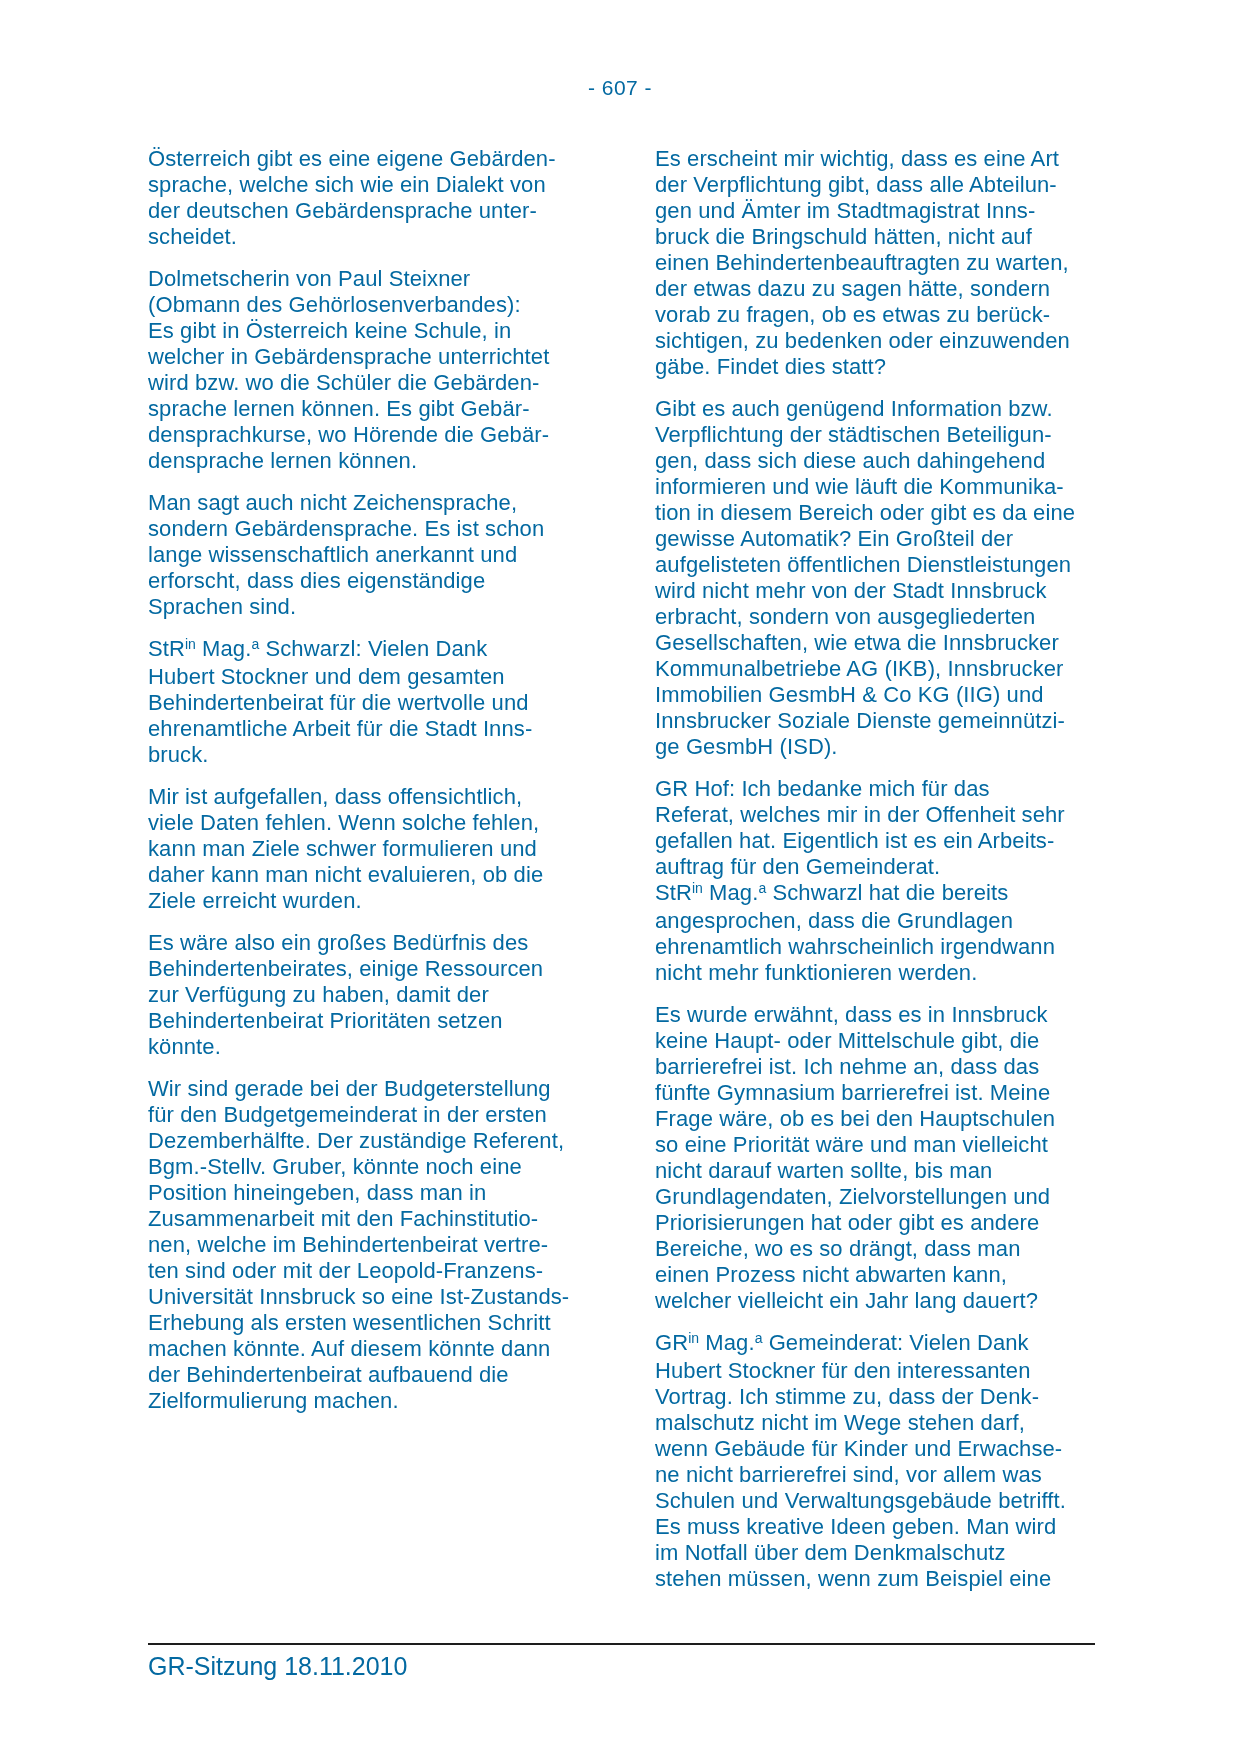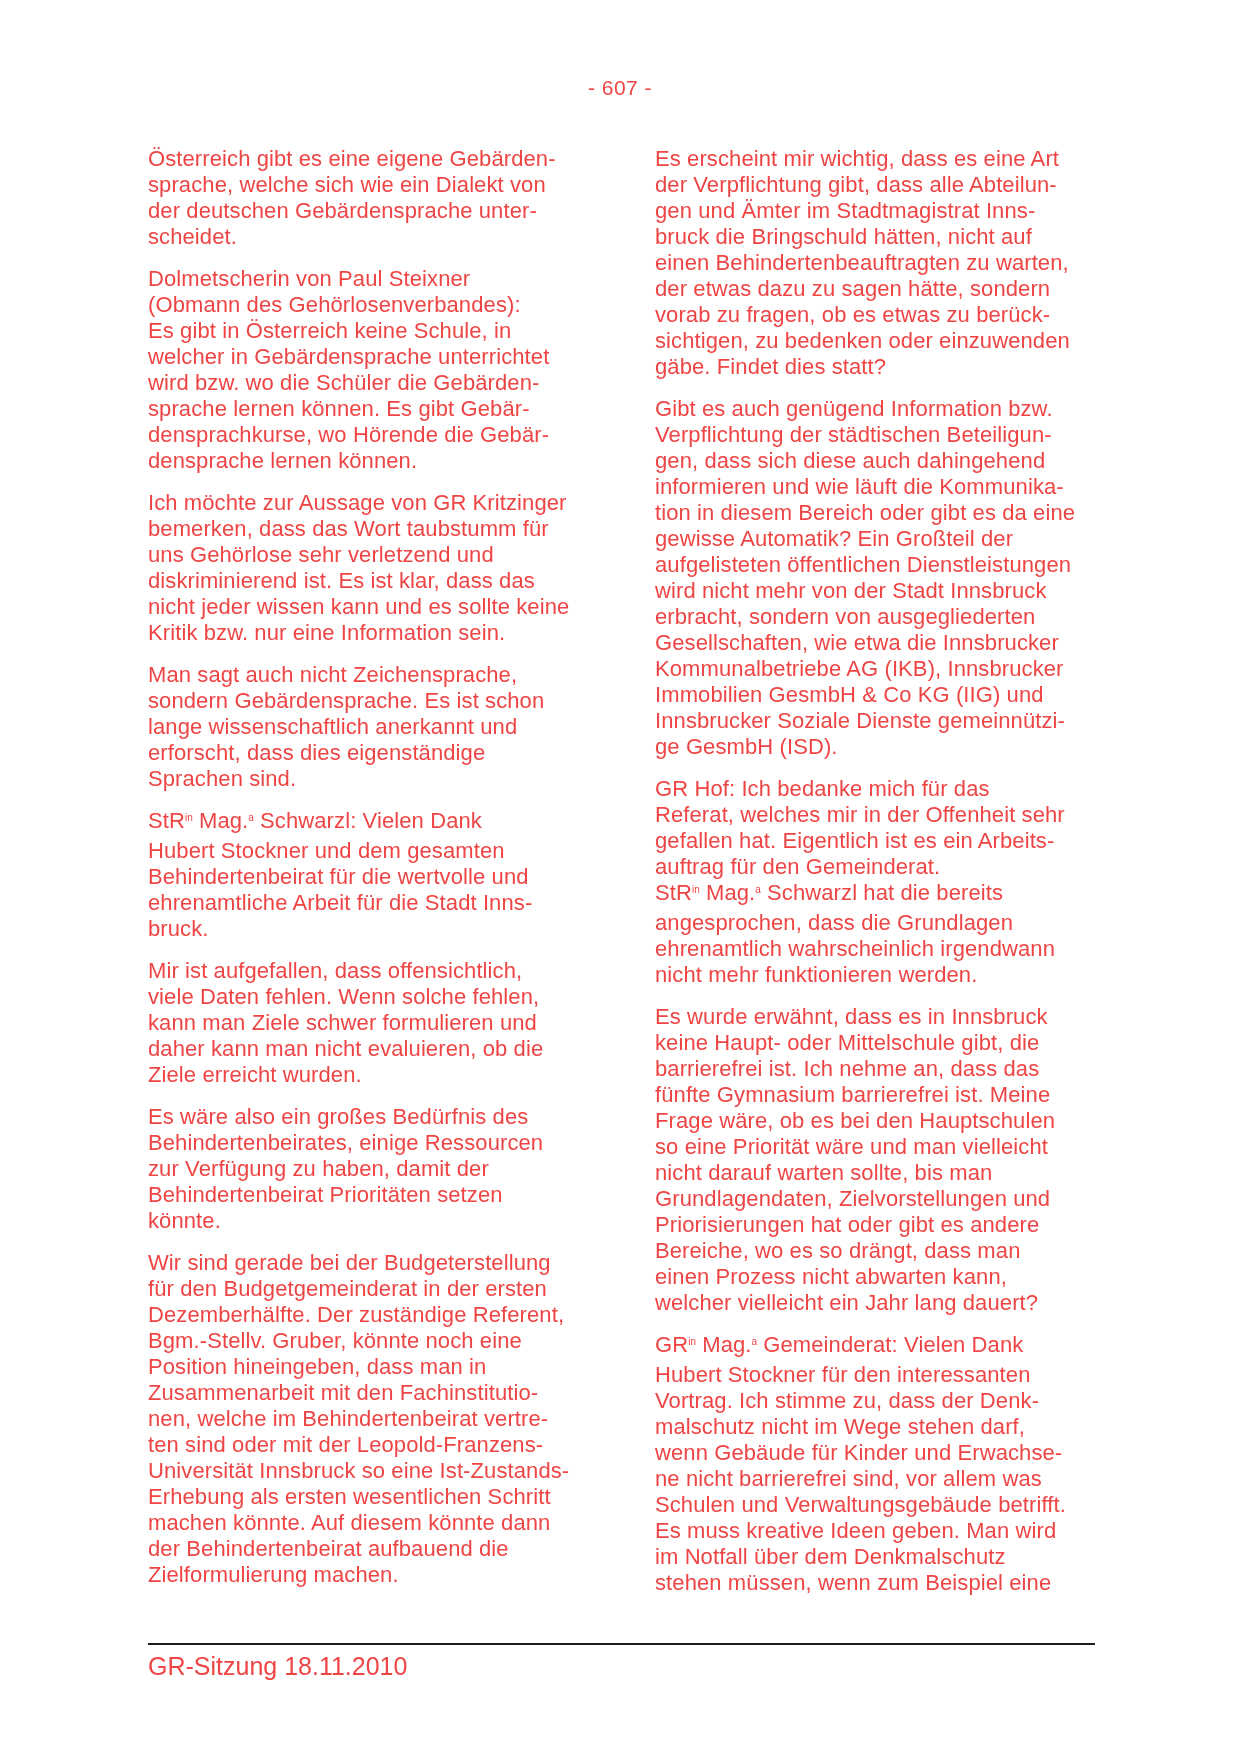--- a/index.html
+++ b/index.html
@@ -1,21 +1,21 @@
 <!DOCTYPE html>
 <html lang="de"><head>
 <meta charset="utf-8">
 <style>
   html, body { margin: 0; padding: 0; background: #ffffff; }
   .page {
     position: relative;
     width: 1240px;
     height: 1755px;
     background: #ffffff;
-    color: #ef4444;
+    color: #0369a1;
     font-family: "Liberation Sans", "DejaVu Sans", sans-serif;
     overflow: hidden;
   }
   .page-number {
     position: absolute;
     top: 76px;
     left: 0;
     width: 1240px;
     text-align: center;
     font-size: 21px;
@@ -31,21 +31,21 @@
   .col { width: 438px; }
   .para {
     margin: 0 0 16px 0;
     font-size: 22px;
     line-height: 26px;
     white-space: pre;      
     letter-spacing: 0.1px;
   }
   .para .b { font-weight: normal; }
   .para .sup {
-    font-size: 10px;
+    font-size: 14px;
     position: relative;
     top: -7px;
     letter-spacing: 0;
   }
   .footer-rule {
     position: absolute;
     top: 1643px;
     left: 148px;
     width: 947px;
     height: 2px;
@@ -71,26 +71,20 @@
 der deutschen Gebärdensprache unter-
 scheidet.</span></p>
         <p class="para"><span class="b">Dolmetscherin von Paul Steixner
 (Obmann des Gehörlosenverbandes):
 </span><span>Es gibt in Österreich keine Schule, in
 welcher in Gebärdensprache unterrichtet
 wird bzw. wo die Schüler die Gebärden-
 sprache lernen können. Es gibt Gebär-
 densprachkurse, wo Hörende die Gebär-
 densprache lernen können.</span></p>
-        <p class="para"><span>Ich möchte zur Aussage von GR Kritzinger
-bemerken, dass das Wort taubstumm für
-uns Gehörlose sehr verletzend und
-diskriminierend ist. Es ist klar, dass das
-nicht jeder wissen kann und es sollte keine
-Kritik bzw. nur eine Information sein.</span></p>
         <p class="para"><span>Man sagt auch nicht Zeichensprache,
 sondern Gebärdensprache. Es ist schon
 lange wissenschaftlich anerkannt und
 erforscht, dass dies eigenständige
 Sprachen sind.</span></p>
         <p class="para"><span class="b">StR</span><span class="b sup">in</span><span class="b"> Mag.</span><span class="b sup">a</span><span class="b"> Schwarzl:</span><span> Vielen Dank
 Hubert Stockner und dem gesamten
 Behindertenbeirat für die wertvolle und
 ehrenamtliche Arbeit für die Stadt Inns-
 bruck.</span></p>

